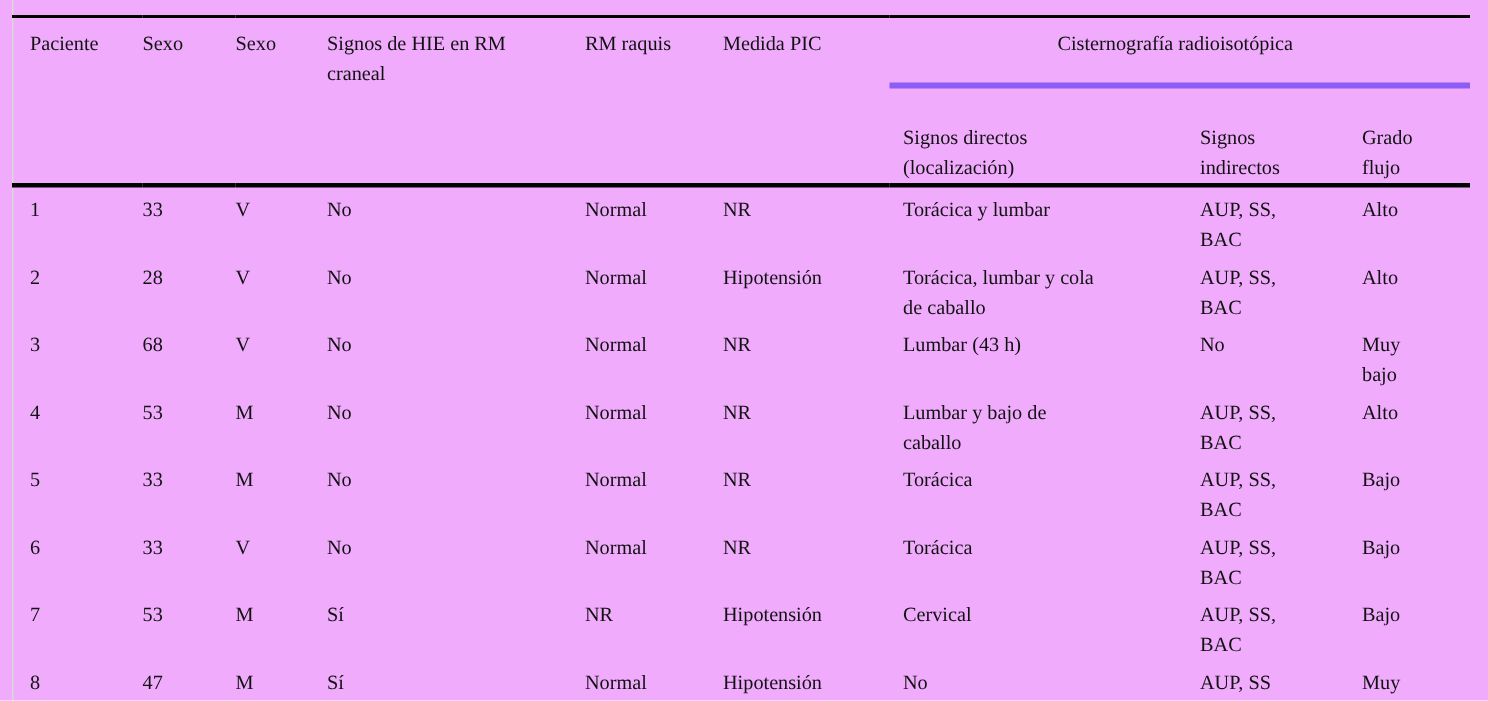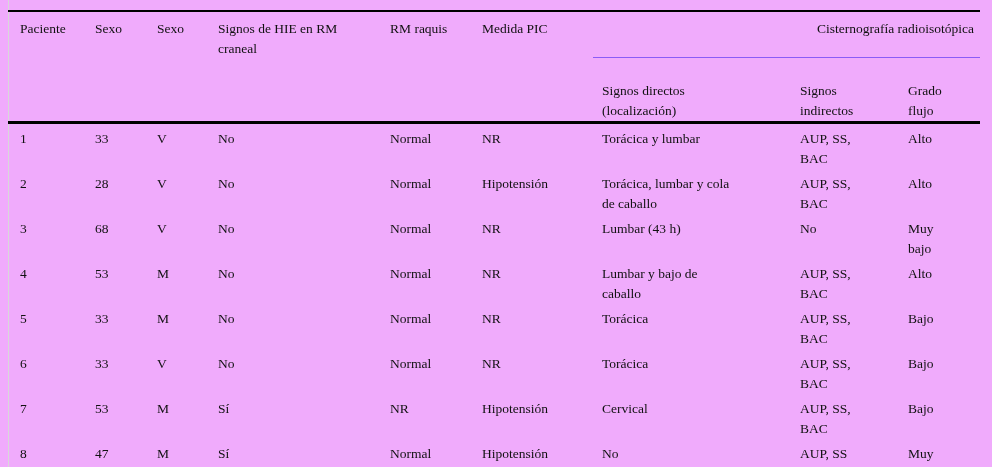--- a/index.html
+++ b/index.html
@@ -34,22 +34,22 @@
   }
   th, td {
     font-weight: normal;
     text-align: left;
     vertical-align: top;
     white-space: pre-line;
     padding: 5px 6px 0 0;
   }
   thead tr.main-header th { padding-top: 7px; }
   thead th.group-th {
-    text-align: right;
-    border-bottom: 1px solid #8b5cf6;
+    text-align: center;
+    border-bottom: 4px solid #8b5cf6;
     height: 46px;
   }
   thead tr.sub-header th { padding-top: 23px; height: 52px; }
   thead { border-bottom: 3px solid #000000; }
   tbody tr { height: 43px; }
   .c1 { padding-left: 12px; }
   .c7 { padding-left: 9px; }
 </style>
 </head>
 <body>

